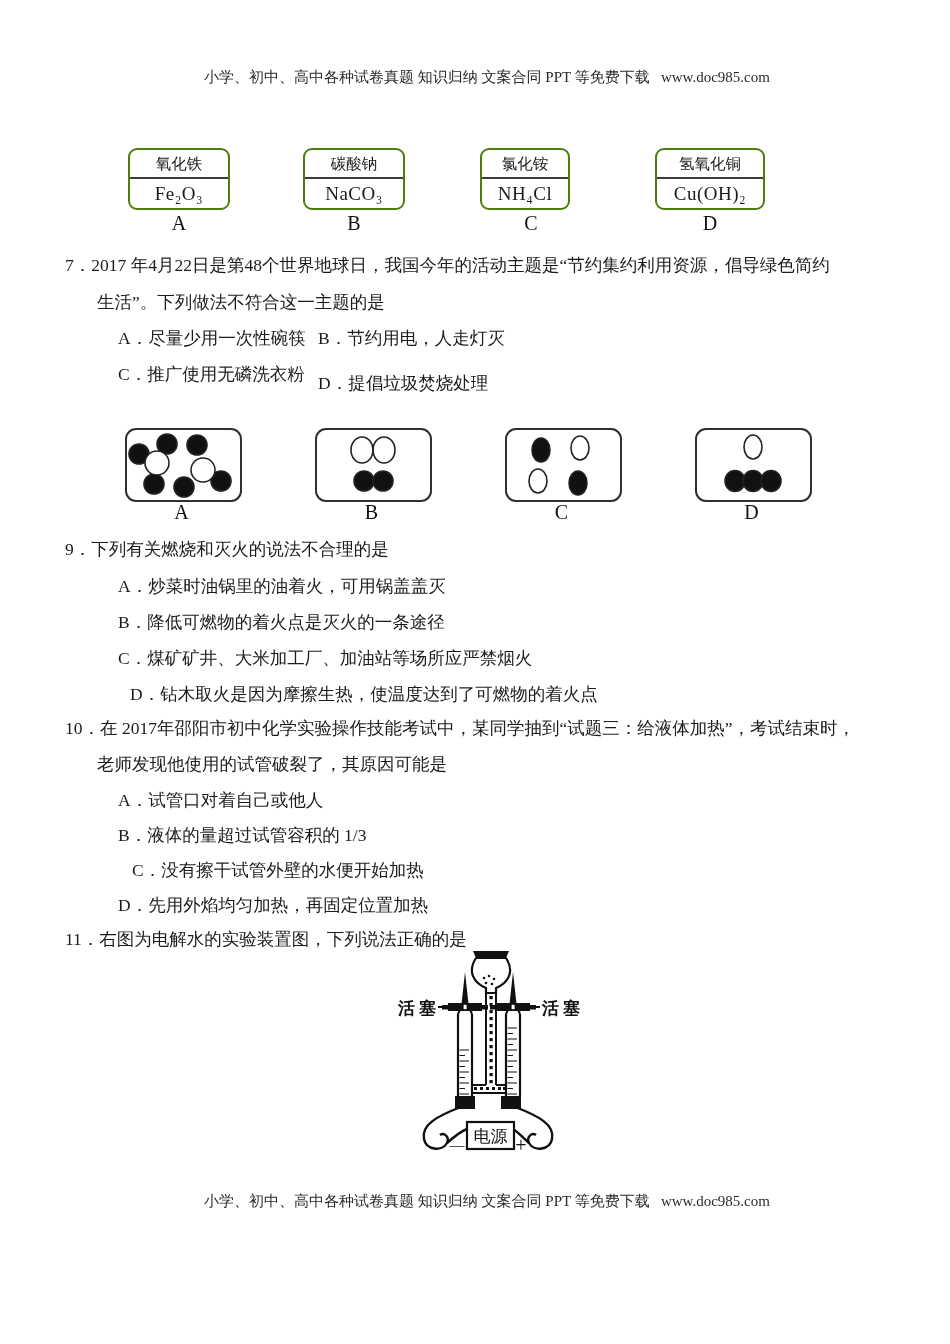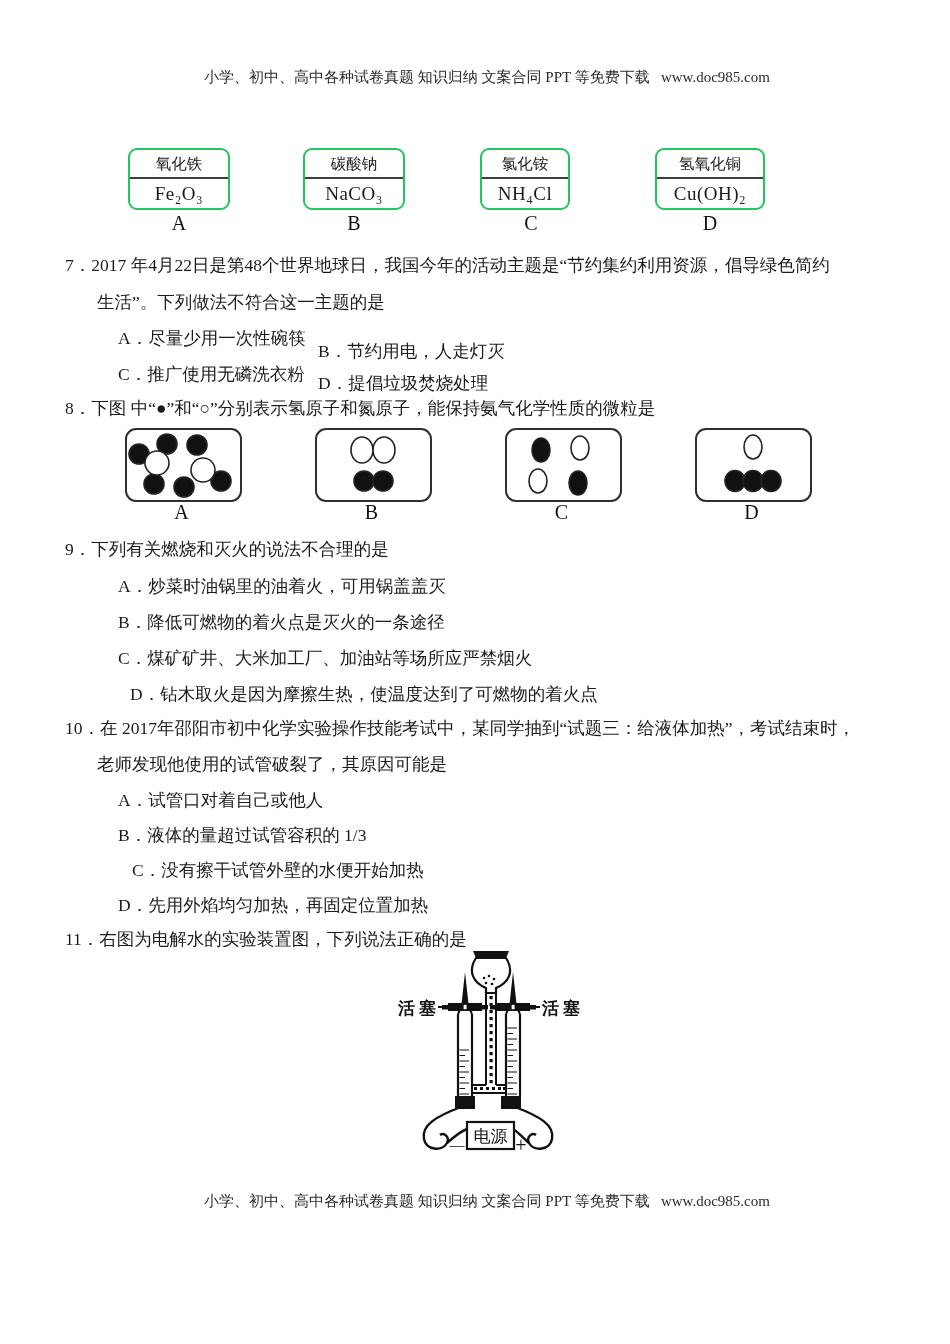--- a/index.html
+++ b/index.html
@@ -4,21 +4,21 @@
 <style>
   html,body{margin:0;padding:0;background:#9a9a9a;}
   .page{
     position:relative;width:950px;height:1344px;margin:0 auto;background:#ffffff;
     font-family:"Liberation Serif","DejaVu Serif",serif;color:#1b1b1b;overflow:hidden;
   }
   .center-line{position:absolute;left:0;width:950px;text-align:center;white-space:pre;}
   .runhead{font-size:15px;color:#2a2a2a;padding-left:12px;}
   .tline{position:absolute;white-space:pre;font-size:17.5px;line-height:22px;color:#1b1b1b;}
   
-  .sbox{position:absolute;top:148px;height:62px;border:2px solid #22c55e;border-radius:9px;
+  .sbox{position:absolute;top:148px;height:62px;border:2px solid #4d7c0f;border-radius:9px;
         background:#fff;text-align:center;box-sizing:border-box;}
   .sbox-name{font-size:15.5px;line-height:27px;border-bottom:2px solid #3d3d3d;white-space:nowrap;}
   .sbox-formula{font-size:19px;line-height:29px;letter-spacing:.5px;font-family:"Liberation Serif","DejaVu Serif",serif;}
   .abc-label{position:absolute;text-align:center;font-size:20px;color:#111;}
   
   .mbox{position:absolute;top:428px;width:113px;height:70px;border:2px solid #2f2f2f;border-radius:11px;background:#fff;}
   .mbox svg{display:block;}
   
   .apparatus{position:absolute;left:385px;top:946px;width:230px;height:224px;}
   .dg-text{font-family:"Liberation Serif","DejaVu Serif",serif;fill:#111;}
@@ -47,25 +47,24 @@
     <div class="sbox-formula">Cu(OH)₂</div>
   </div>
   <div class="abc-label" style="left:128px;width:102px;top:212px;">A</div>
   <div class="abc-label" style="left:303px;width:102px;top:212px;">B</div>
   <div class="abc-label" style="left:480px;width:102px;top:212px;">C</div>
   <div class="abc-label" style="left:655px;width:110px;top:212px;">D</div>
 
   <div class="tline" style="left:65px;top:254px;"><span>7．</span><span>2017 年4月22日是第48个世界地球日，我国今年的活动主题是“节约集约利用资源，倡导绿色简约</span></div>
   <div class="tline" style="left:97px;top:291px;">生活”。下列做法不符合这一主题的是</div>
   <div class="tline" style="left:118px;top:327px;">A．尽量少用一次性碗筷</div>
-  <div class="tline" style="left:318px;top:340px;">B．节约用电，人走灯灭</div>
+  <div class="tline" style="left:318px;top:327px;">B．节约用电，人走灯灭</div>
   <div class="tline" style="left:118px;top:363px;">C．推广使用无磷洗衣粉</div>
   <div class="tline" style="left:318px;top:363px;margin-top:9px;">D．提倡垃圾焚烧处理</div>
 
-  <div class="tline" style="left:65px;top:397px;"><span>8．</span><span>下图 中“●”和“○”分别表示氢原子和氮原子，能保持氨气化学性质的微粒是</span></div>
 
   <div class="mbox" style="left:125px;">
     <svg viewBox="0 0 113 70" width="113" height="70">
       <g stroke="#222" stroke-width="1.6">
         <circle cx="12" cy="24" r="10" fill="#111"></circle>
         <circle cx="40" cy="14" r="10" fill="#111"></circle>
         <circle cx="27" cy="54" r="10" fill="#111"></circle>
         <circle cx="30" cy="33" r="12" fill="#fff"></circle>
         <circle cx="70" cy="15" r="10" fill="#111"></circle>
         <circle cx="57" cy="57" r="10" fill="#111"></circle>

